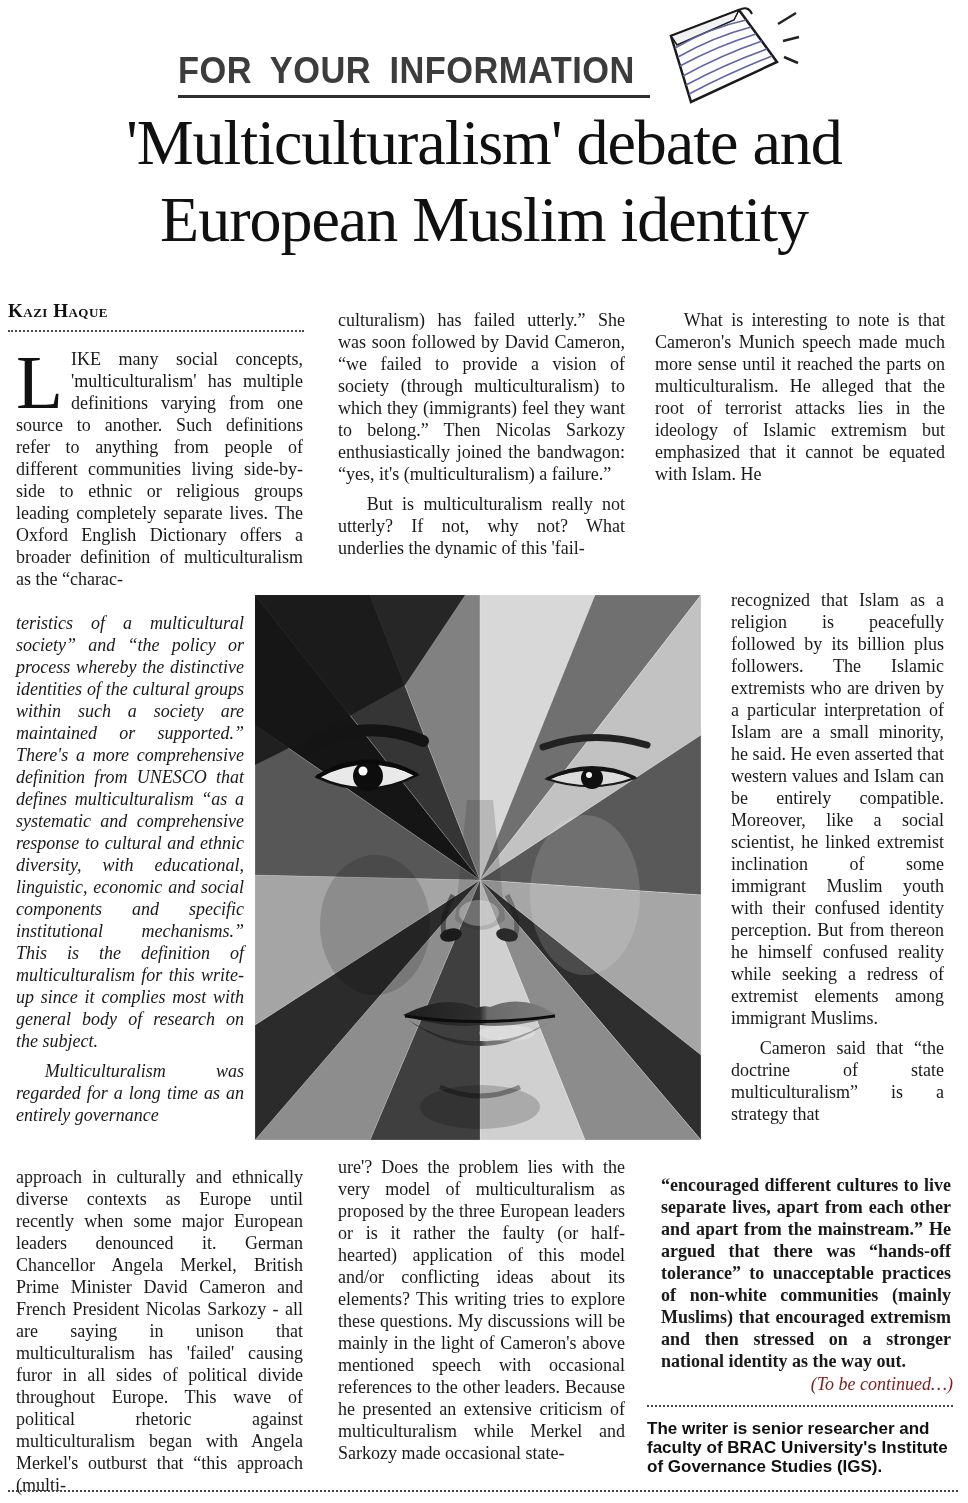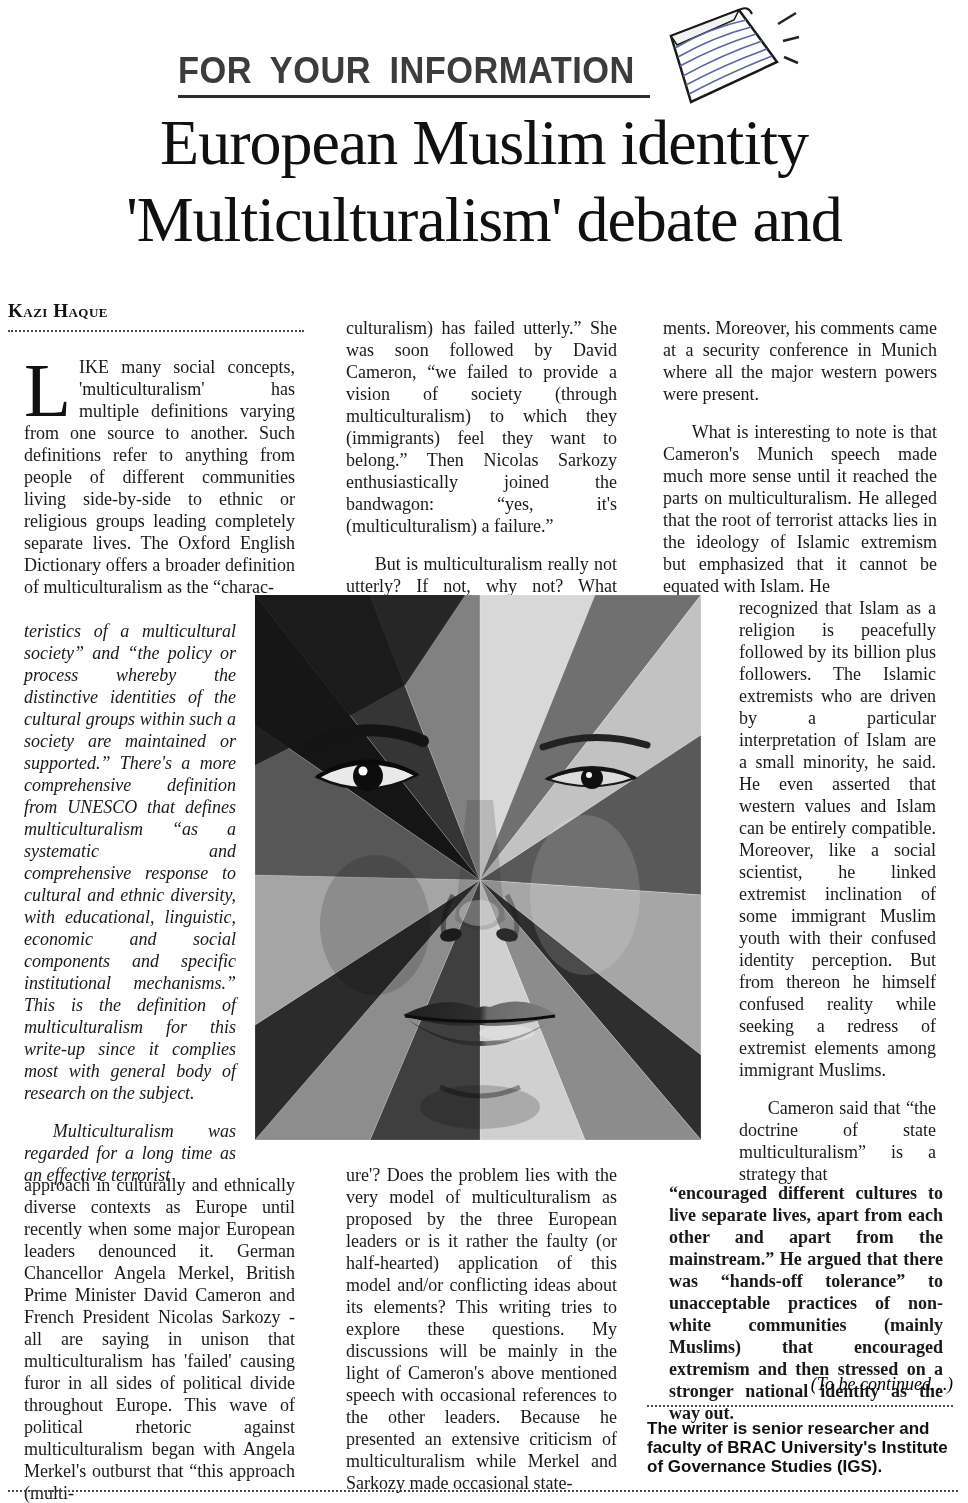--- a/index.html
+++ b/index.html
@@ -22,28 +22,28 @@
   }
   .byline {
     position:absolute; left:8px; top:300px; font-variant:small-caps; font-weight:700;
     font-size:19px; letter-spacing:0.5px; color:#111111;text-align:right;
   }
   .byline-rule { position:absolute; left:8px; top:330px; width:296px; border-top:2px dotted #4a4a4a; }
   .body-text {
     position:absolute; font-size:18px; line-height:22px; text-align:justify;
     color:#191919; hyphens:auto;
   }
-  .body-text p { margin:16px; }
+  .body-text p { margin:8px; }
   .body-text p.indent { text-indent:1.6em; }
   .dropcap {
     float:left; font-size:77px; line-height:62px; padding:3px 8px 0 0; color:#111111;
   }
   .photo { position:absolute; left:255px; top:595px; width:446px; height:545px; }
   .photo svg { display:block; width:100%; height:100%; }
-  .continued { position:absolute; left:647px; top:1374px; width:306px; text-align:right; font-style:italic; font-size:18px; color:#000000; }
+  .continued { position:absolute; left:647px; top:1374px; width:306px; text-align:right; font-style:italic; font-size:18px; color:#7f1d1d; }
   .col3-rule { position:absolute; left:647px; top:1405px; width:306px; border-top:2px dotted #4a4a4a; }
   .footer-note {
     position:absolute; left:647px; top:1419px; width:306px;
     font-family:"Liberation Sans", sans-serif; font-weight:700;
     font-size:17px; line-height:19px; color:#101010;
   }
   .bottom-rule { position:absolute; left:8px; top:1490px; width:950px; border-top:2px dotted #4a4a4a; }
   .notepad { position:absolute; left:643px; top:4px; width:158px; height:106px; }
   .notepad svg { display:block; width:100%; height:100%; }
 </style>
@@ -66,48 +66,47 @@
       <path d="M 32,44 Q 66,24 103,16" stroke="#5c66a8" stroke-width="1.6" fill="none"></path>
       <path d="M 35,53 Q 70,33 108,23" stroke="#5c66a8" stroke-width="1.6" fill="none"></path>
       <path d="M 37,62 Q 74,42 113,30" stroke="#5c66a8" stroke-width="1.6" fill="none"></path>
       <path d="M 40,72 Q 78,51 119,37" stroke="#5c66a8" stroke-width="1.6" fill="none"></path>
       <path d="M 43,81 Q 82,60 124,45" stroke="#5c66a8" stroke-width="1.6" fill="none"></path>
       <path d="M 46,90 Q 86,69 129,52" stroke="#5c66a8" stroke-width="1.6" fill="none"></path>
     </svg>
   </div>
 
   <div class="headline">
+    <div>'Multiculturalism' debate and</div>
     <div>European Muslim identity</div>
-    <div>'Multiculturalism' debate and</div>
   </div>
 
   <div class="byline">Kazi Haque</div>
   <div class="byline-rule"></div>
 
   <div class="body-text" style="left:8px; top:340px; width:303px;">
     <p><span class="dropcap">L</span><span>IKE many social concepts, 'multiculturalism' has multiple definitions varying from one source to another. Such definitions refer to anything from people of different communities living side-by-side to ethnic or religious groups leading completely separate lives. The Oxford English Dictionary offers a broader definition of multiculturalism as the “charac-</span></p>
   </div>
   <div class="body-text" style="left:8px; top:604px; width:244px;font-style:italic;">
     <p>teristics of a multicultural society” and “the policy or process whereby the distinctive identities of the cultural groups within such a society are maintained or supported.” There's a more comprehensive definition from UNESCO that defines multiculturalism “as a systematic and comprehensive response to cultural and ethnic diversity, with educational, linguistic, economic and social components and specific institutional mechanisms.” This is the definition of multiculturalism for this write-up since it complies most with general body of research on the subject.</p>
-    <p class="indent">Multiculturalism was regarded for a long time as an effective terrorist</p>
+    <p class="indent">Multiculturalism was regarded for a long time as an entirely governance</p>
   </div>
   <div class="body-text" style="left:8px; top:1158px; width:303px;">
     <p>approach in culturally and ethnically diverse contexts as Europe until recently when some major European leaders denounced it. German Chancellor Angela Merkel, British Prime Minister David Cameron and French President Nicolas Sarkozy - all are saying in unison that multiculturalism has 'failed' causing furor in all sides of political divide throughout Europe. This wave of political rhetoric against multiculturalism began with Angela Merkel's outburst that “this approach (multi-</p>
   </div>
 
   <div class="body-text" style="left:330px; top:301px; width:303px;">
     <p>culturalism) has failed utterly.” She was soon followed by David Cameron, “we failed to provide a vision of society (through multiculturalism) to which they (immigrants) feel they want to belong.” Then Nicolas Sarkozy enthusiastically joined the bandwagon: “yes, it's (multiculturalism) a failure.”</p>
     <p class="indent">But is multiculturalism really not utterly? If not, why not? What underlies the dynamic of this 'fail-</p>
   </div>
   <div class="body-text" style="left:330px; top:1148px; width:303px;">
     <p>ure'? Does the problem lies with the very model of multiculturalism as proposed by the three European leaders or is it rather the faulty (or half-hearted) application of this model and/or conflicting ideas about its elements? This writing tries to explore these questions. My discussions will be mainly in the light of Cameron's above mentioned speech with occasional references to the other leaders. Because he presented an extensive criticism of multiculturalism while Merkel and Sarkozy made occasional state-</p>
   </div>
 
   <div class="body-text" style="left:647px; top:301px; width:306px;">
-    <p>ments. Moreover, his comments came at a security conference in Munich where all the major western powers were present.</p>
     <p class="indent">What is interesting to note is that Cameron's Munich speech made much more sense until it reached the parts on multiculturalism. He alleged that the root of terrorist attacks lies in the ideology of Islamic extremism but emphasized that it cannot be equated with Islam. He</p>
   </div>
   <div class="body-text" style="left:723px; top:581px; width:229px;">
     <p>recognized that Islam as a religion is peacefully followed by its billion plus followers. The Islamic extremists who are driven by a particular interpretation of Islam are a small minority, he said. He even asserted that western values and Islam can be entirely compatible. Moreover, like a social scientist, he linked extremist inclination of some immigrant Muslim youth with their confused identity perception. But from thereon he himself confused reality while seeking a redress of extremist elements among immigrant Muslims.</p>
     <p class="indent">Cameron said that “the doctrine of state multiculturalism” is a strategy that</p>
   </div>
   <div class="body-text" style="left:653px; top:1166px; width:306px;font-weight:bold;">
     <p>“encouraged different cultures to live separate lives, apart from each other and apart from the mainstream.” He argued that there was “hands-off tolerance” to unacceptable practices of non-white communities (mainly Muslims) that encouraged extremism and then stressed on a stronger national identity as the way out.</p>
   </div>
 

